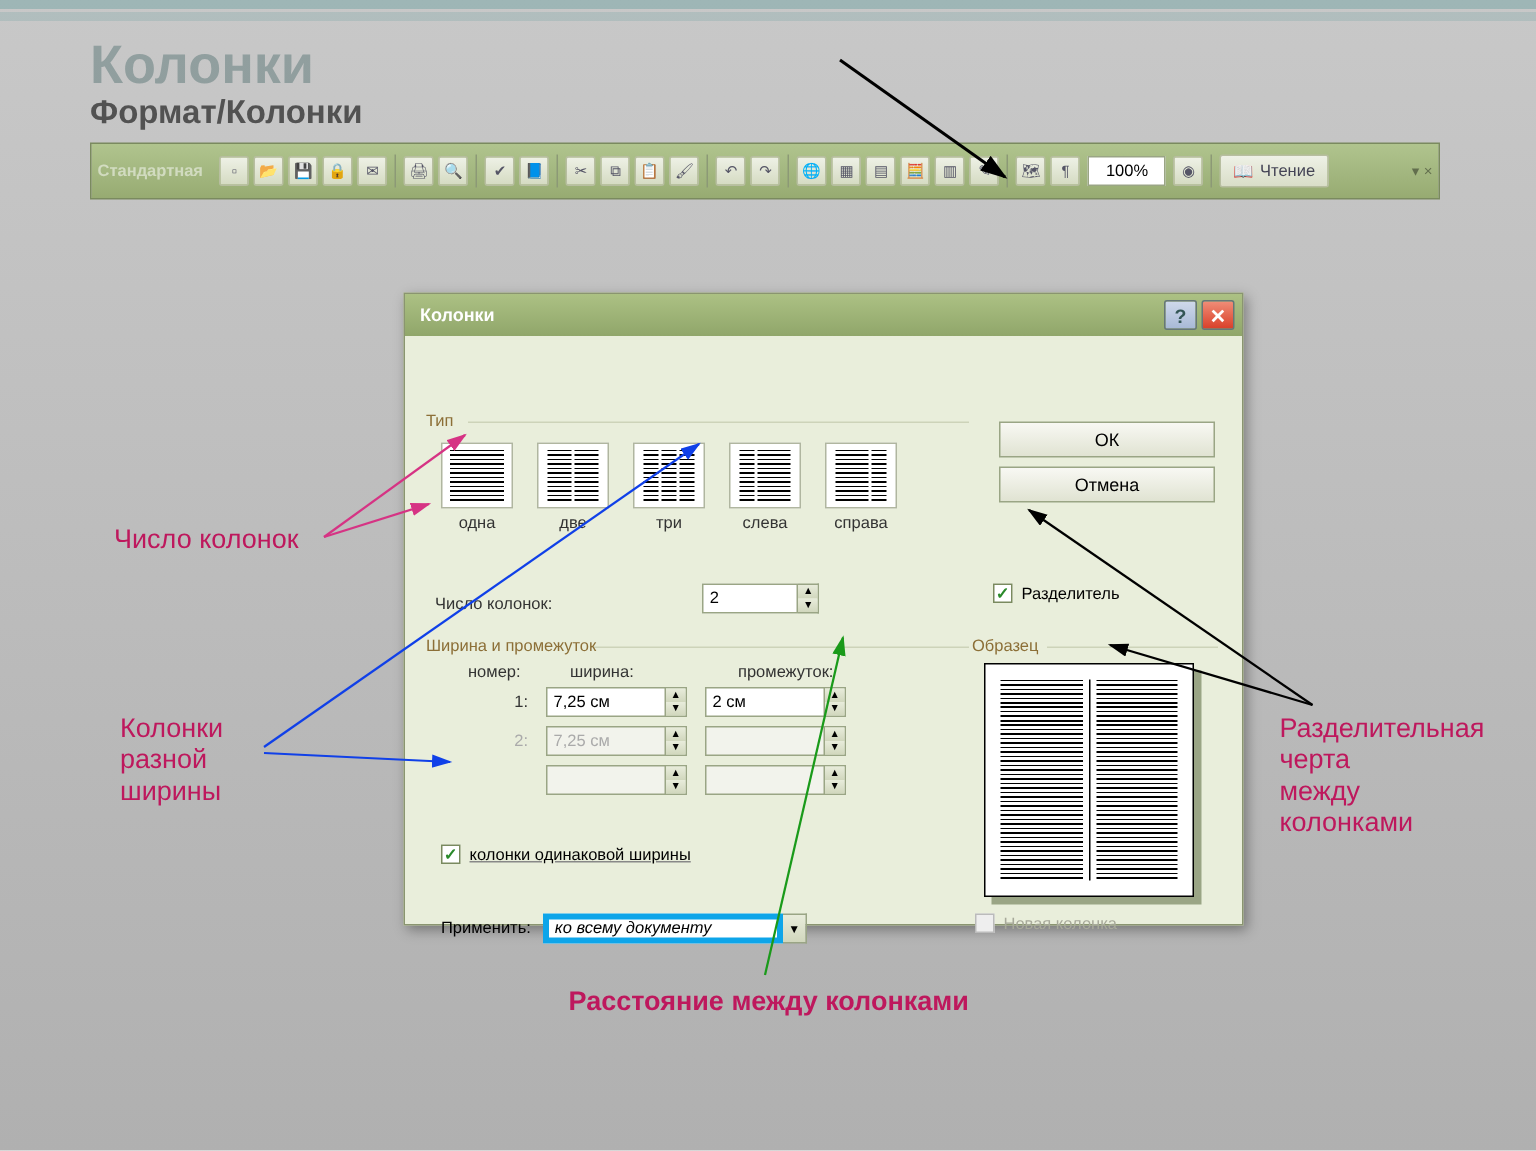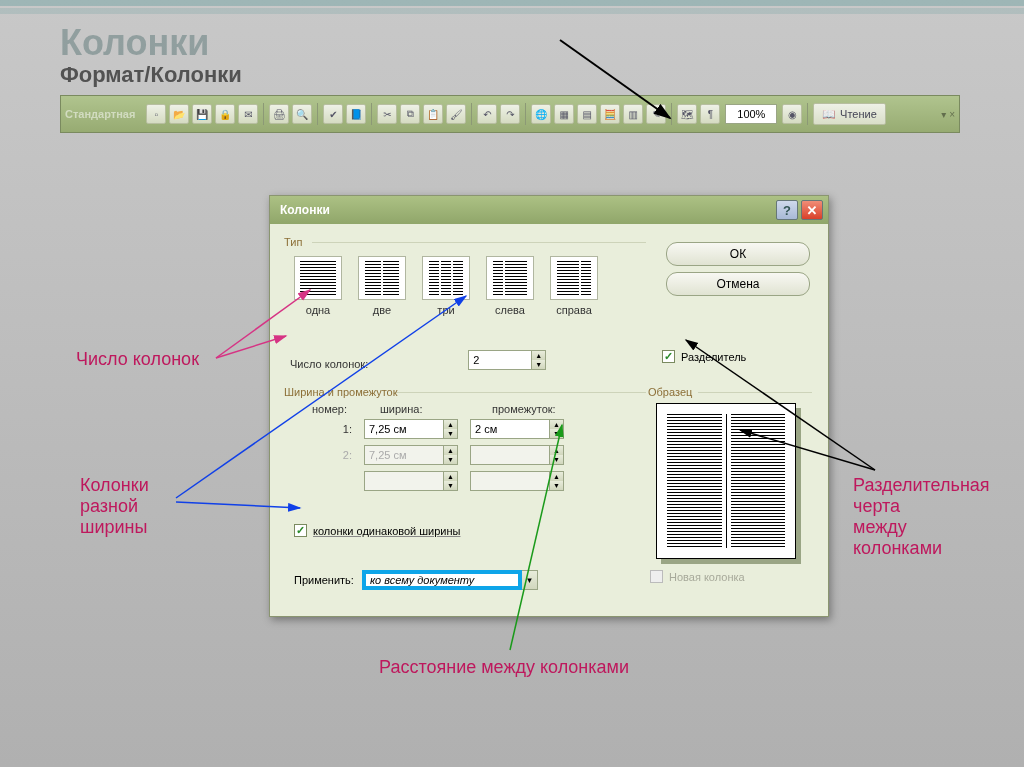--- a/index.html
+++ b/index.html
@@ -97,21 +97,21 @@
   }
   .dlg-title .winbtns { margin-left:auto; display:flex; gap:3px; padding-right:5px; }
   .winbtn {
     width: 22px; height:20px; border-radius:2px;
     border:1px solid #677; font-size:13px; font-weight:bold;
     display:flex;align-items:center;justify-content:center;
   }
   .winbtn.help { background: linear-gradient(#cfd9eb,#a8b9d6); color:#355; }
   .winbtn.close { background: linear-gradient(#f08d77,#d9402a); color:#fff; }
 
-  .dlg-body { padding: 10px 12px 12px 12px; position:relative; height: calc(100% - 28px); }
+  .dlg-body { padding: 10px 12px 12px 12px; position:relative; height: calc(100% - 28px); margin-top: 39px; }
 
   .group-label { color:#8c6f37; font-size:11px; margin-bottom:4px; }
 
   .type-row {
     display:flex; gap:8px; margin-top:6px;
     position: absolute; left: 20px; top: 26px;
   }
   .type-item { width: 56px; text-align:center; font-size:11px; color:#333; }
   .type-box {
     width: 48px; height: 44px;
@@ -121,21 +121,21 @@
     display:flex; align-items:center; justify-content:center; gap:2px;
     padding: 4px;
   }
   .col-strip { background: repeating-linear-gradient(to bottom, #000 0 1px, transparent 1px 3px); display:inline-block; height: 34px; }
 
   .btn-main {
     position:absolute; right: 18px;
     width: 144px; height: 24px;
     background: linear-gradient(to bottom, #f8f8f3, #e0e3d2);
     border: 1px solid #9aa585;
-    border-radius: 11px;
+    border-radius: 0;
     font-size: 12px;
   }
   .btn-ok { top: 18px; }
   .btn-cancel { top: 48px; }
 
   .numcols-row { position:absolute; left:20px; top:126px; display:flex; align-items:flex-end; gap:20px; }
   .lbl { font-size:11px; color:#333; }
   .spin {
     display:inline-flex; align-items:center;
   }
@@ -417,21 +417,21 @@
       <span class="checkbox disabled"></span>
       <span>Новая колонка</span>
     </div>
   </div>
 </div>
 
 <div class="callout" style="left:76px;top:349px;">Число колонок</div>
 <div class="callout" style="left:80px;top:475px;white-space:pre-line;">Колонки
 разной
 ширины</div>
-<div class="callout" style="left:379px;top:657px;">Расстояние между колонками</div>
+<div class="callout" style="left:379px;top:657px;font-weight:bold;">Расстояние между колонками</div>
 <div class="callout" style="left:853px;top:475px;white-space:pre-line;">Разделительная
 черта
 между
 колонками</div>
 
 <svg class="svg-layer">
   <defs>
     <marker id="ar-black" markerWidth="10" markerHeight="10" refX="8" refY="3" orient="auto">
       <path d="M0,0 L9,3 L0,6 Z" fill="#000"></path>
     </marker>

